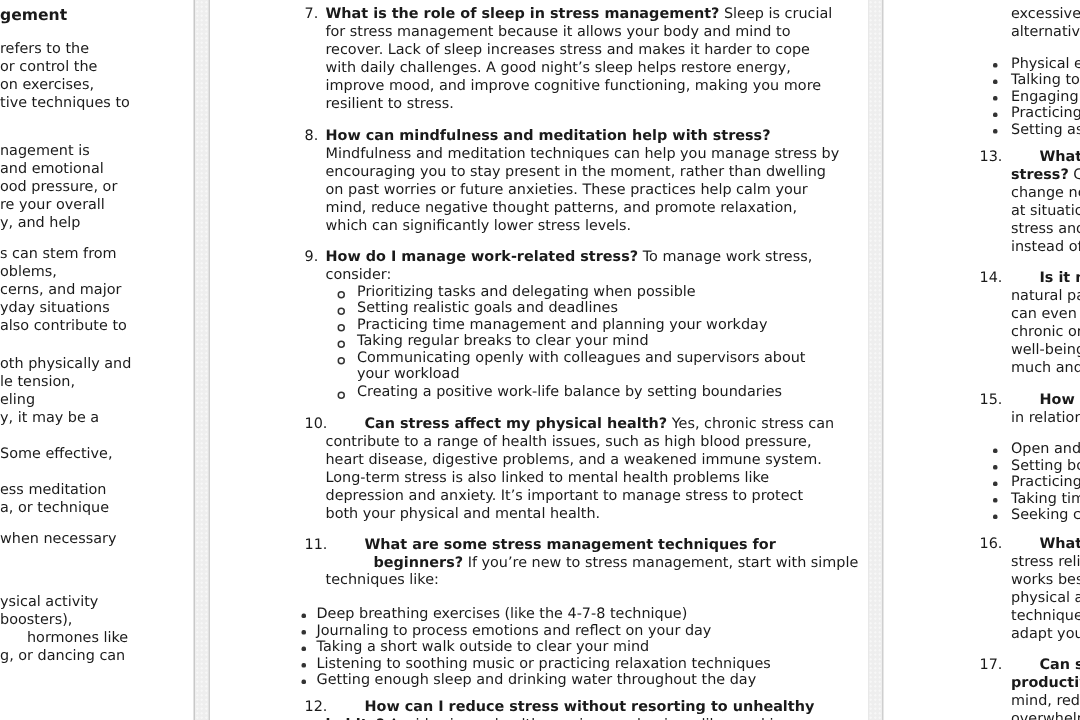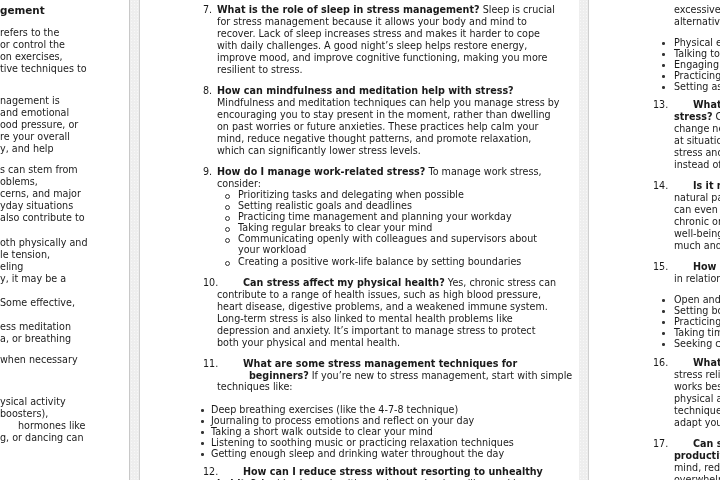--- a/index.html
+++ b/index.html
@@ -66,21 +66,21 @@
       <div class="lp" style="top: 176px; left: 400px;">oblems,</div>
       <div class="lp" style="top: 188px; left: 400px;">cerns, and major</div>
       <div class="lp" style="top: 200px; left: 400px;">yday situations</div>
       <div class="lp" style="top: 212px; left: 400px;"> also contribute to</div>
       <div class="lp" style="top: 237px; left: 400px;">oth physically and</div>
       <div class="lp" style="top: 249px; left: 400px;">le tension,</div>
       <div class="lp" style="top: 261px; left: 400px;">eling</div>
       <div class="lp" style="top: 273px; left: 400px;">y, it may be a</div>
       <div class="lp" style="top: 297px; left: 400px;">Some effective,</div>
       <div class="lp" style="top: 321px; left: 400px;">ess meditation</div>
-      <div class="lp" style="top: 333px; left: 400px;">a, or breathing</div>
+      <div class="lp" style="top: 333px; left: 400px;">a, or technique</div>
       <div class="lp" style="top: 354px; left: 400px;">when necessary</div>
       <div class="lp" style="top: 396px; left: 400px;">ysical activity</div>
       <div class="lp" style="top: 408px; left: 400px;"> boosters),</div>
       <div class="lp" style="top: 420px; left: 418px;"> hormones like</div>
       <div class="lp" style="top: 432px; left: 400px;">g, or dancing can</div>
     </div>
 </div>
 
 <div class="gutter" id="gutter-1"></div>
 

